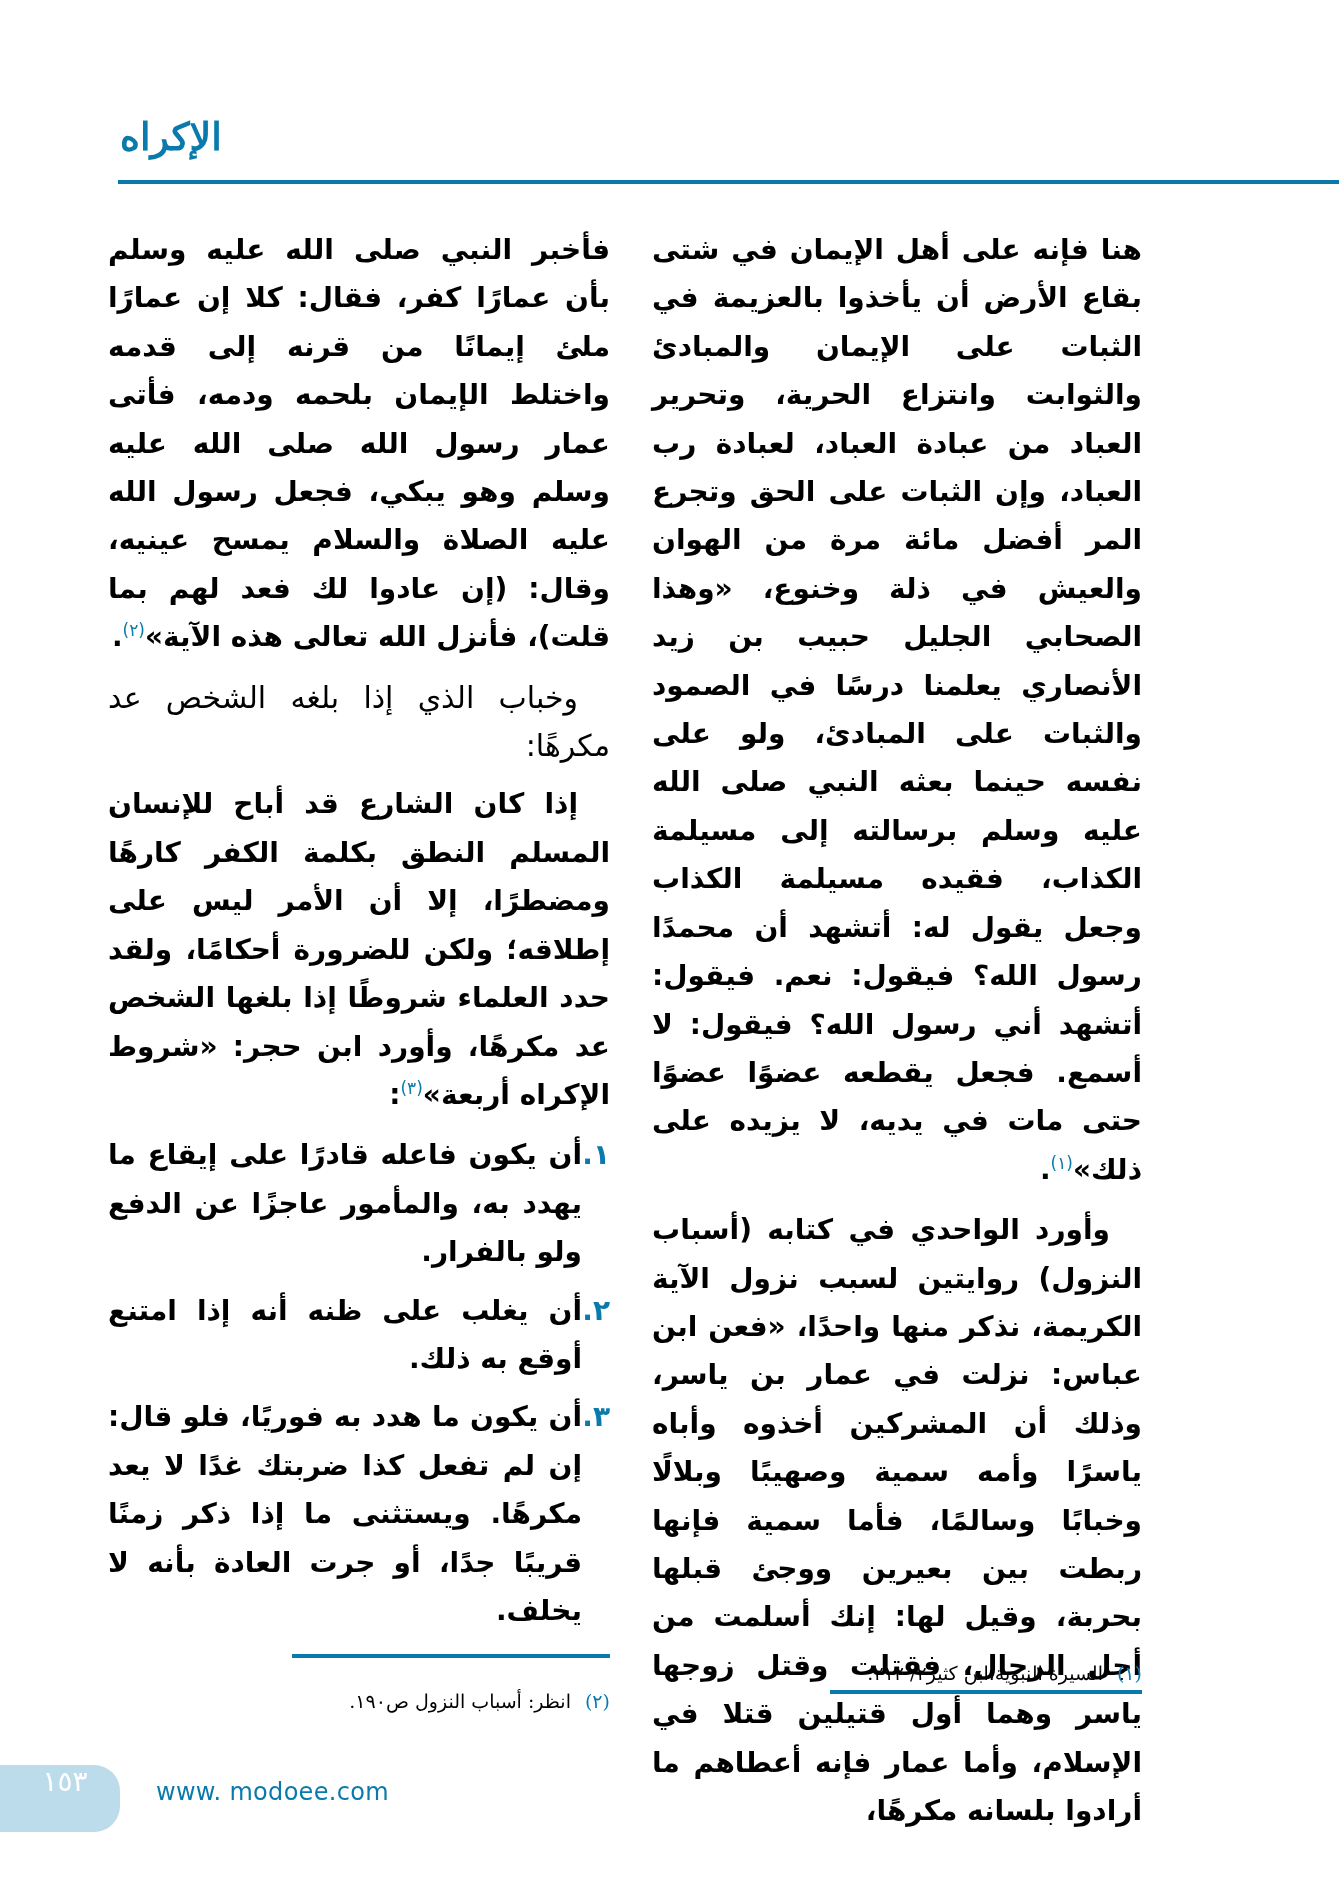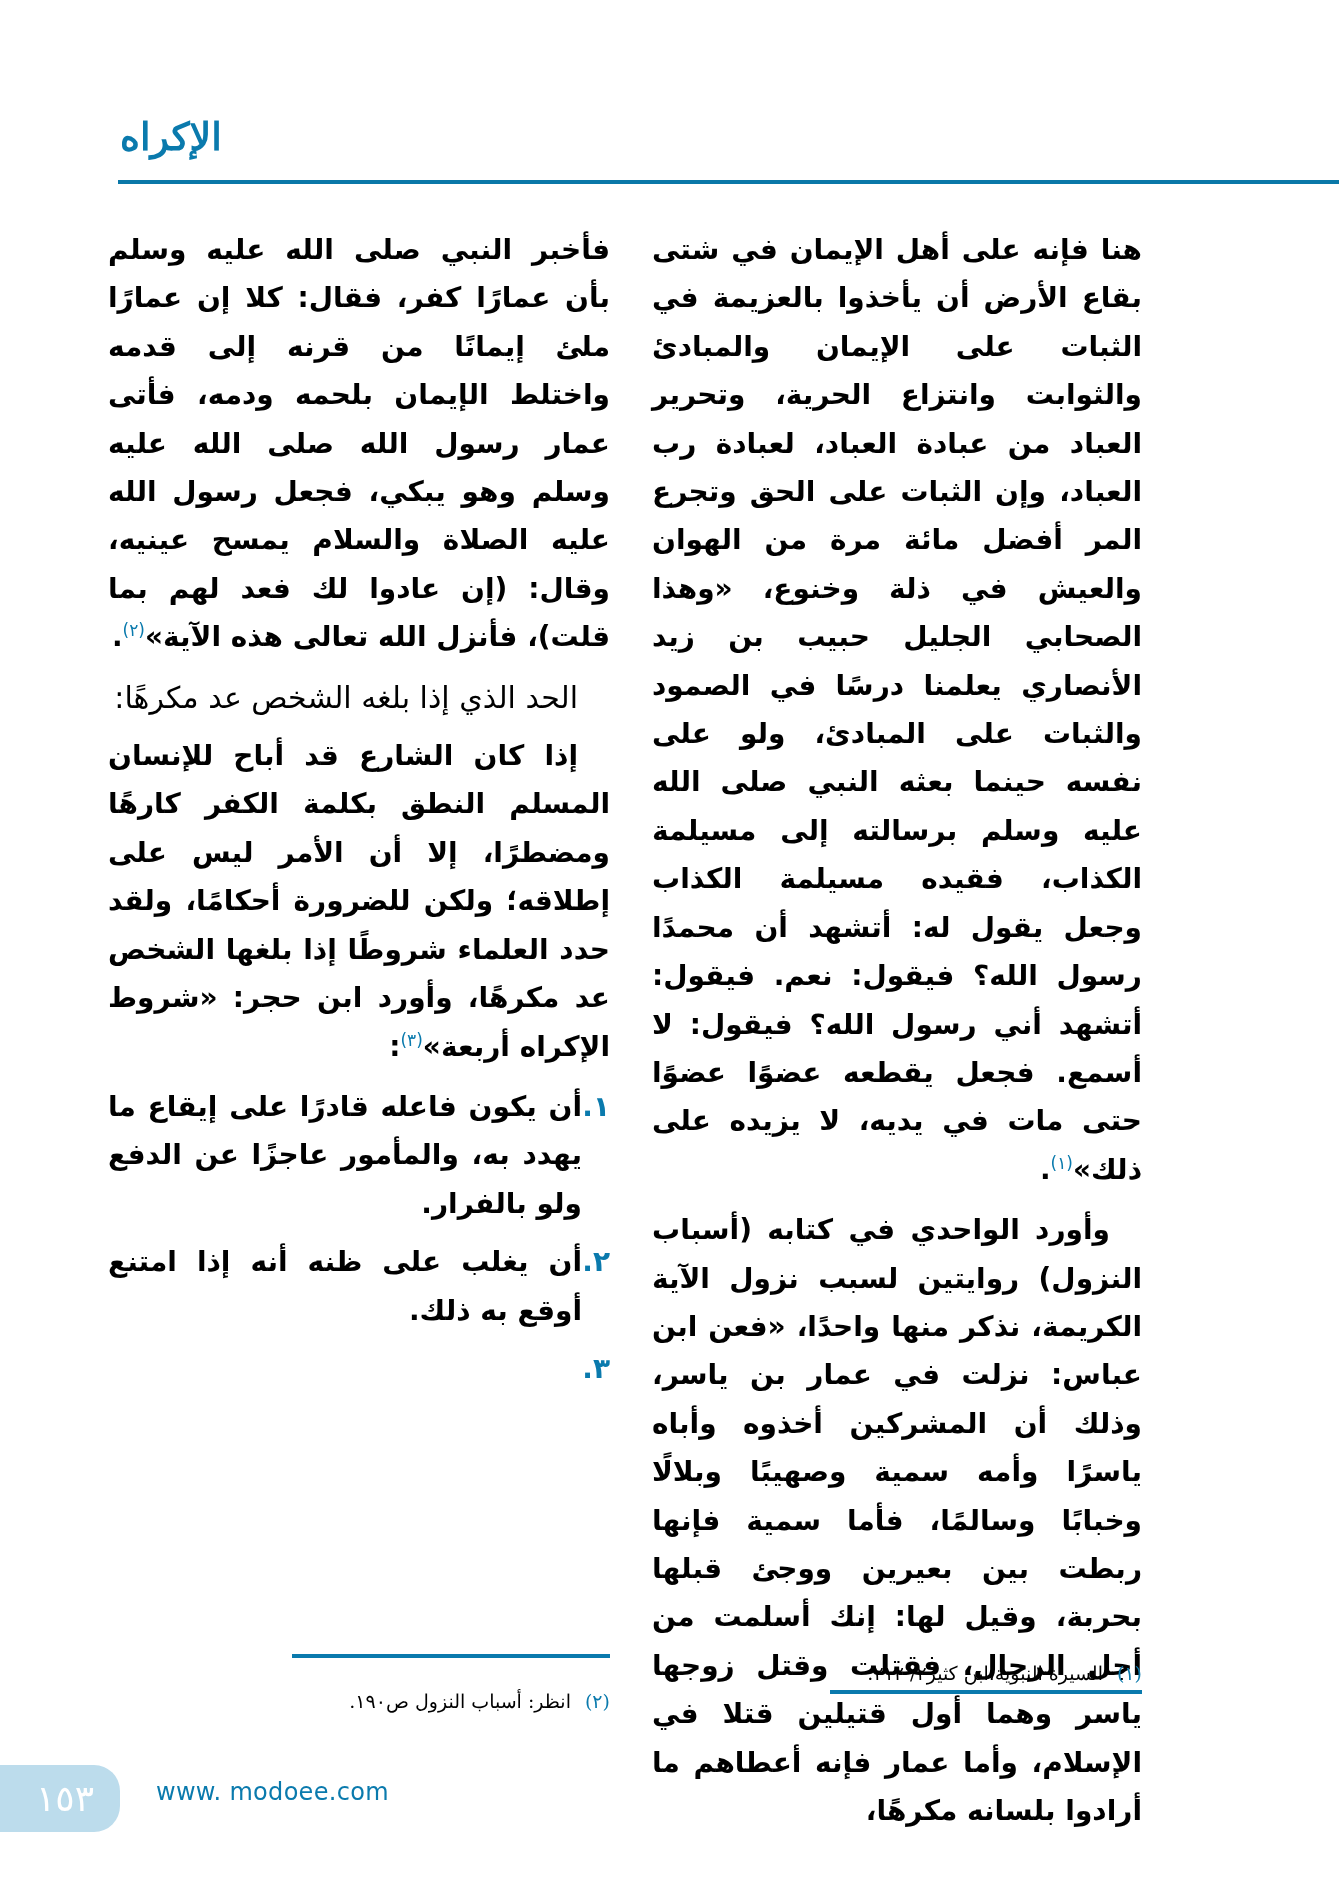--- a/index.html
+++ b/index.html
@@ -117,23 +117,22 @@
     .page-tab {
       position: absolute;
       left: 0;
       top: 1765px;
       width: 120px;
       height: 67px;
       background: #bcdcec;
       border-radius: 0 26px 26px 0;
       color: #ffffff;
       font-family: "DejaVu Sans", sans-serif;
-      font-size: 36px;
+      font-size: 28px;
       display: flex;
-      align-items: center;
       justify-content: center;
       padding-left: 10px;
       box-sizing: border-box;
     }
     .site-url {
       position: absolute;
       left: 156px;
       top: 1778px;
       font-family: "DejaVu Sans", sans-serif;
       font-size: 24px;
@@ -147,33 +146,34 @@
 <div class="header-title">الإكراه</div>
 <div class="header-rule"></div>
 
 <div class="column col-right">
   <p><span>هنا فإنه على أهل الإيمان في شتى بقاع الأرض أن يأخذوا بالعزيمة في الثبات على الإيمان والمبادئ والثوابت وانتزاع الحرية، وتحرير العباد من عبادة العباد، لعبادة رب العباد، وإن الثبات على الحق وتجرع المر أفضل مائة مرة من الهوان والعيش في ذلة وخنوع، «وهذا الصحابي الجليل حبيب بن زيد الأنصاري يعلمنا درسًا في الصمود والثبات على المبادئ، ولو على نفسه حينما بعثه النبي صلى الله عليه وسلم برسالته إلى مسيلمة الكذاب، فقيده مسيلمة الكذاب وجعل يقول له: أتشهد أن محمدًا رسول الله؟ فيقول: نعم. فيقول: أتشهد أني رسول الله؟ فيقول: لا أسمع. فجعل يقطعه عضوًا عضوًا حتى مات في يديه، لا يزيده على ذلك»</span><span class="fn-ref">(١)</span><span>.</span></p>
   <p class="indent">وأورد الواحدي في كتابه (أسباب النزول) روايتين لسبب نزول الآية الكريمة، نذكر منها واحدًا، «فعن ابن عباس: نزلت في عمار بن ياسر، وذلك أن المشركين أخذوه وأباه ياسرًا وأمه سمية وصهيبًا وبلالًا وخبابًا وسالمًا، فأما سمية فإنها ربطت بين بعيرين ووجئ قبلها بحربة، وقيل لها: إنك أسلمت من أجل الرجال، فقتلت وقتل زوجها ياسر وهما أول قتيلين قتلا في الإسلام، وأما عمار فإنه أعطاهم ما أرادوا بلسانه مكرهًا،</p>
 </div>
 
 <div class="column col-left">
   <p><span>فأخبر النبي صلى الله عليه وسلم بأن عمارًا كفر، فقال: </span><span class="bolder">كلا إن عمارًا ملئ إيمانًا من قرنه إلى قدمه واختلط الإيمان بلحمه ودمه،</span><span> فأتى عمار رسول الله صلى الله عليه وسلم وهو يبكي، فجعل رسول الله عليه الصلاة والسلام يمسح عينيه، وقال: (</span><span class="bolder">إن عادوا لك فعد لهم بما قلت</span><span>)، فأنزل الله تعالى هذه الآية»</span><span class="fn-ref">(٢)</span><span>.</span></p>
-  <p class="subheading">الحد الذي إذا بلغه الشخص عد مكرهًا:</p>
+  <p class="subheading">وخباب الذي إذا بلغه الشخص عد مكرهًا:</p>
   <p class="indent"><span>إذا كان الشارع قد أباح للإنسان المسلم النطق بكلمة الكفر كارهًا ومضطرًا، إلا أن الأمر ليس على إطلاقه؛ ولكن للضرورة أحكامًا، ولقد حدد العلماء شروطًا إذا بلغها الشخص عد مكرهًا، وأورد ابن حجر: «شروط الإكراه أربعة»</span><span class="fn-ref">(٣)</span><span>:</span></p>
   <ul class="list">
     <li>
       <span class="num">١.</span>
       <span>أن يكون فاعله قادرًا على إيقاع ما يهدد به، والمأمور عاجزًا عن الدفع ولو بالفرار.</span>
     </li>
     <li>
       <span class="num">٢.</span>
       <span>أن يغلب على ظنه أنه إذا امتنع أوقع به ذلك.</span>
     </li>
     <li>
       <span class="num">٣.</span>
+      <span>أن يكون ما هدد به فوريًا، فلو قال: إن لم تفعل كذا ضربتك غدًا لا يعد مكرهًا. ويستثنى ما إذا ذكر زمنًا قريبًا جدًا، أو جرت العادة بأنه لا يخلف.</span>
     </li>
   </ul>
 </div>
 
 <div class="fn-rule fn-rule-right"></div>
 <div class="footnotes footnotes-right">
   <div>
     <span class="fn-num">(١)</span><span>السيرة النبوية،ابن كثير٢/ ٢١٢.</span>
   </div>
 </div>

